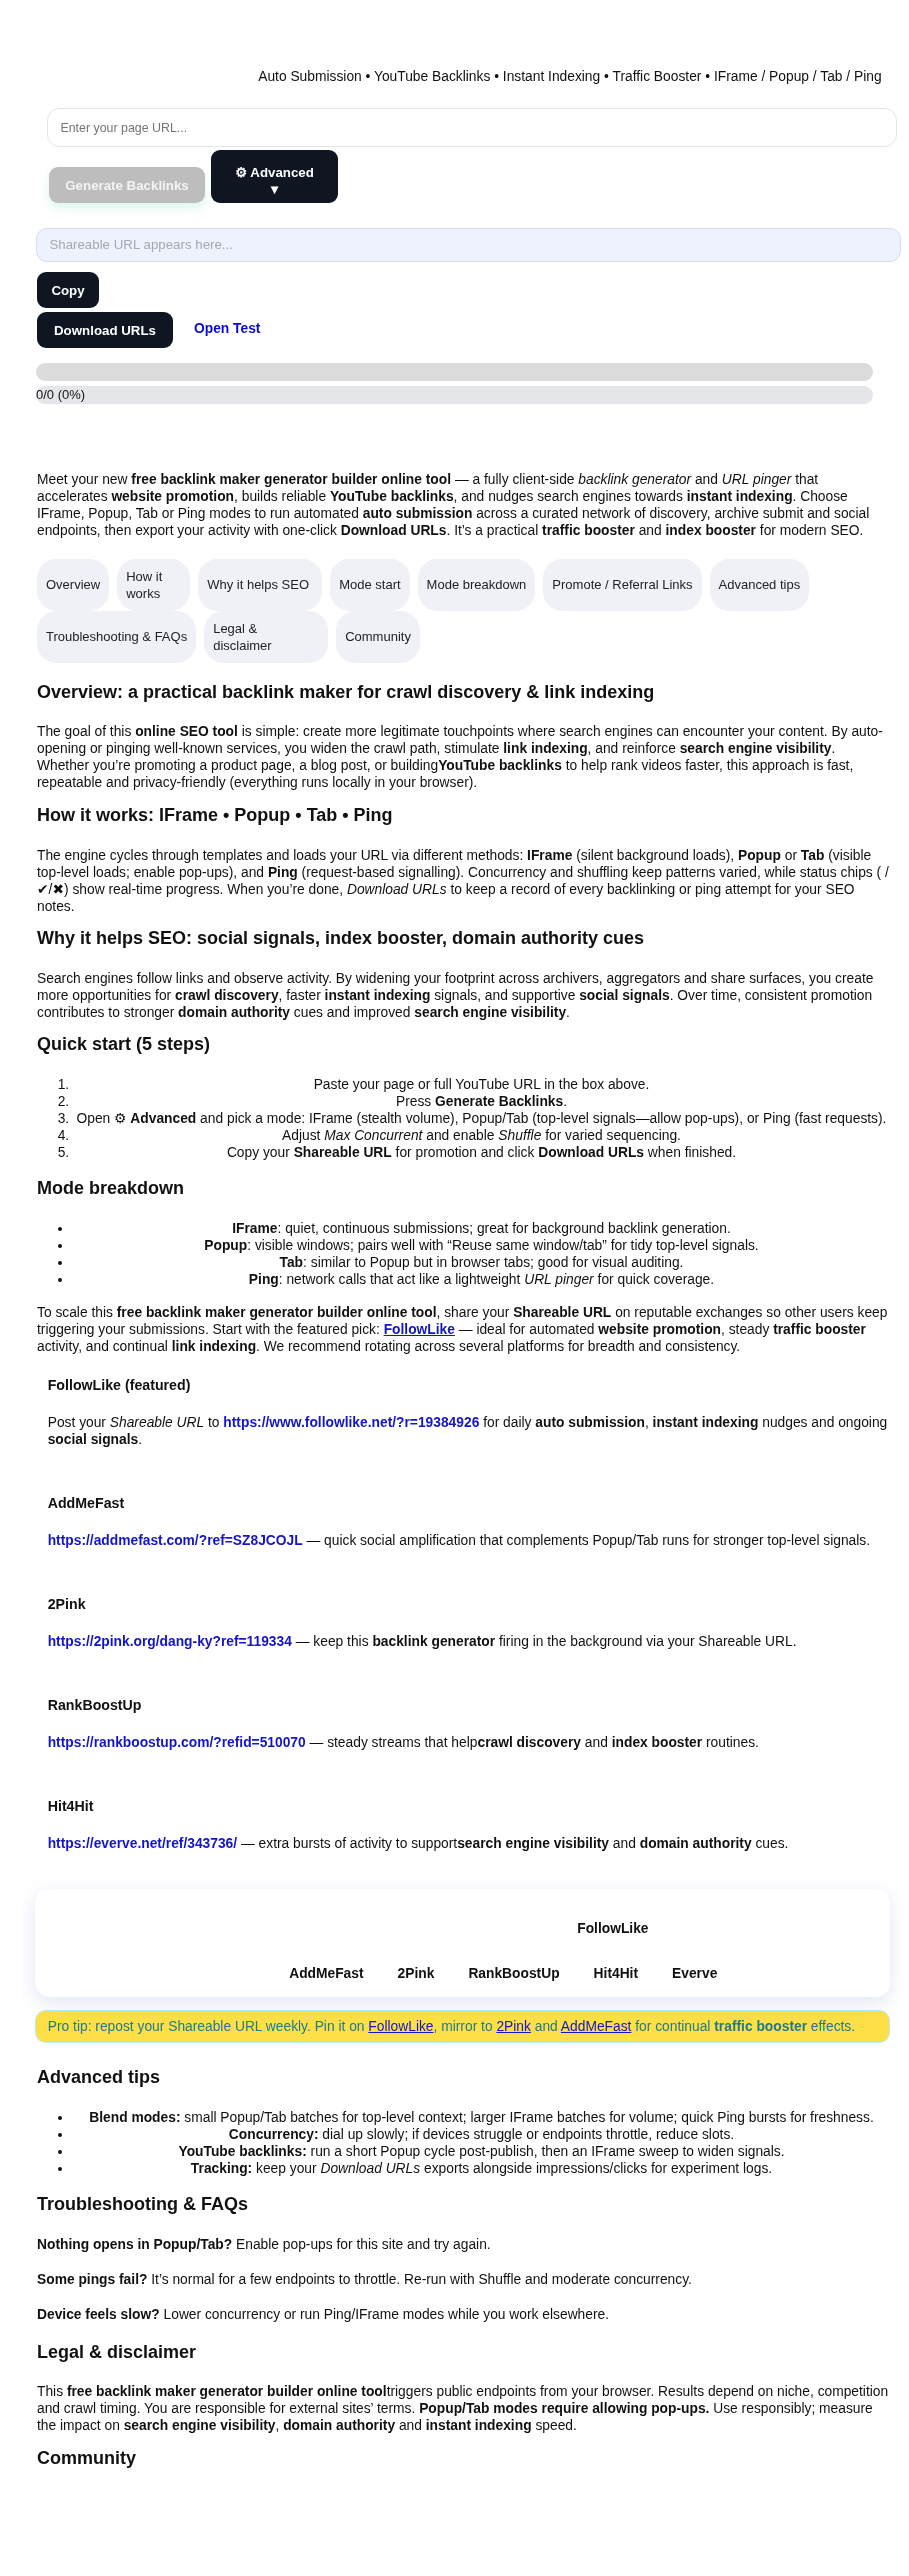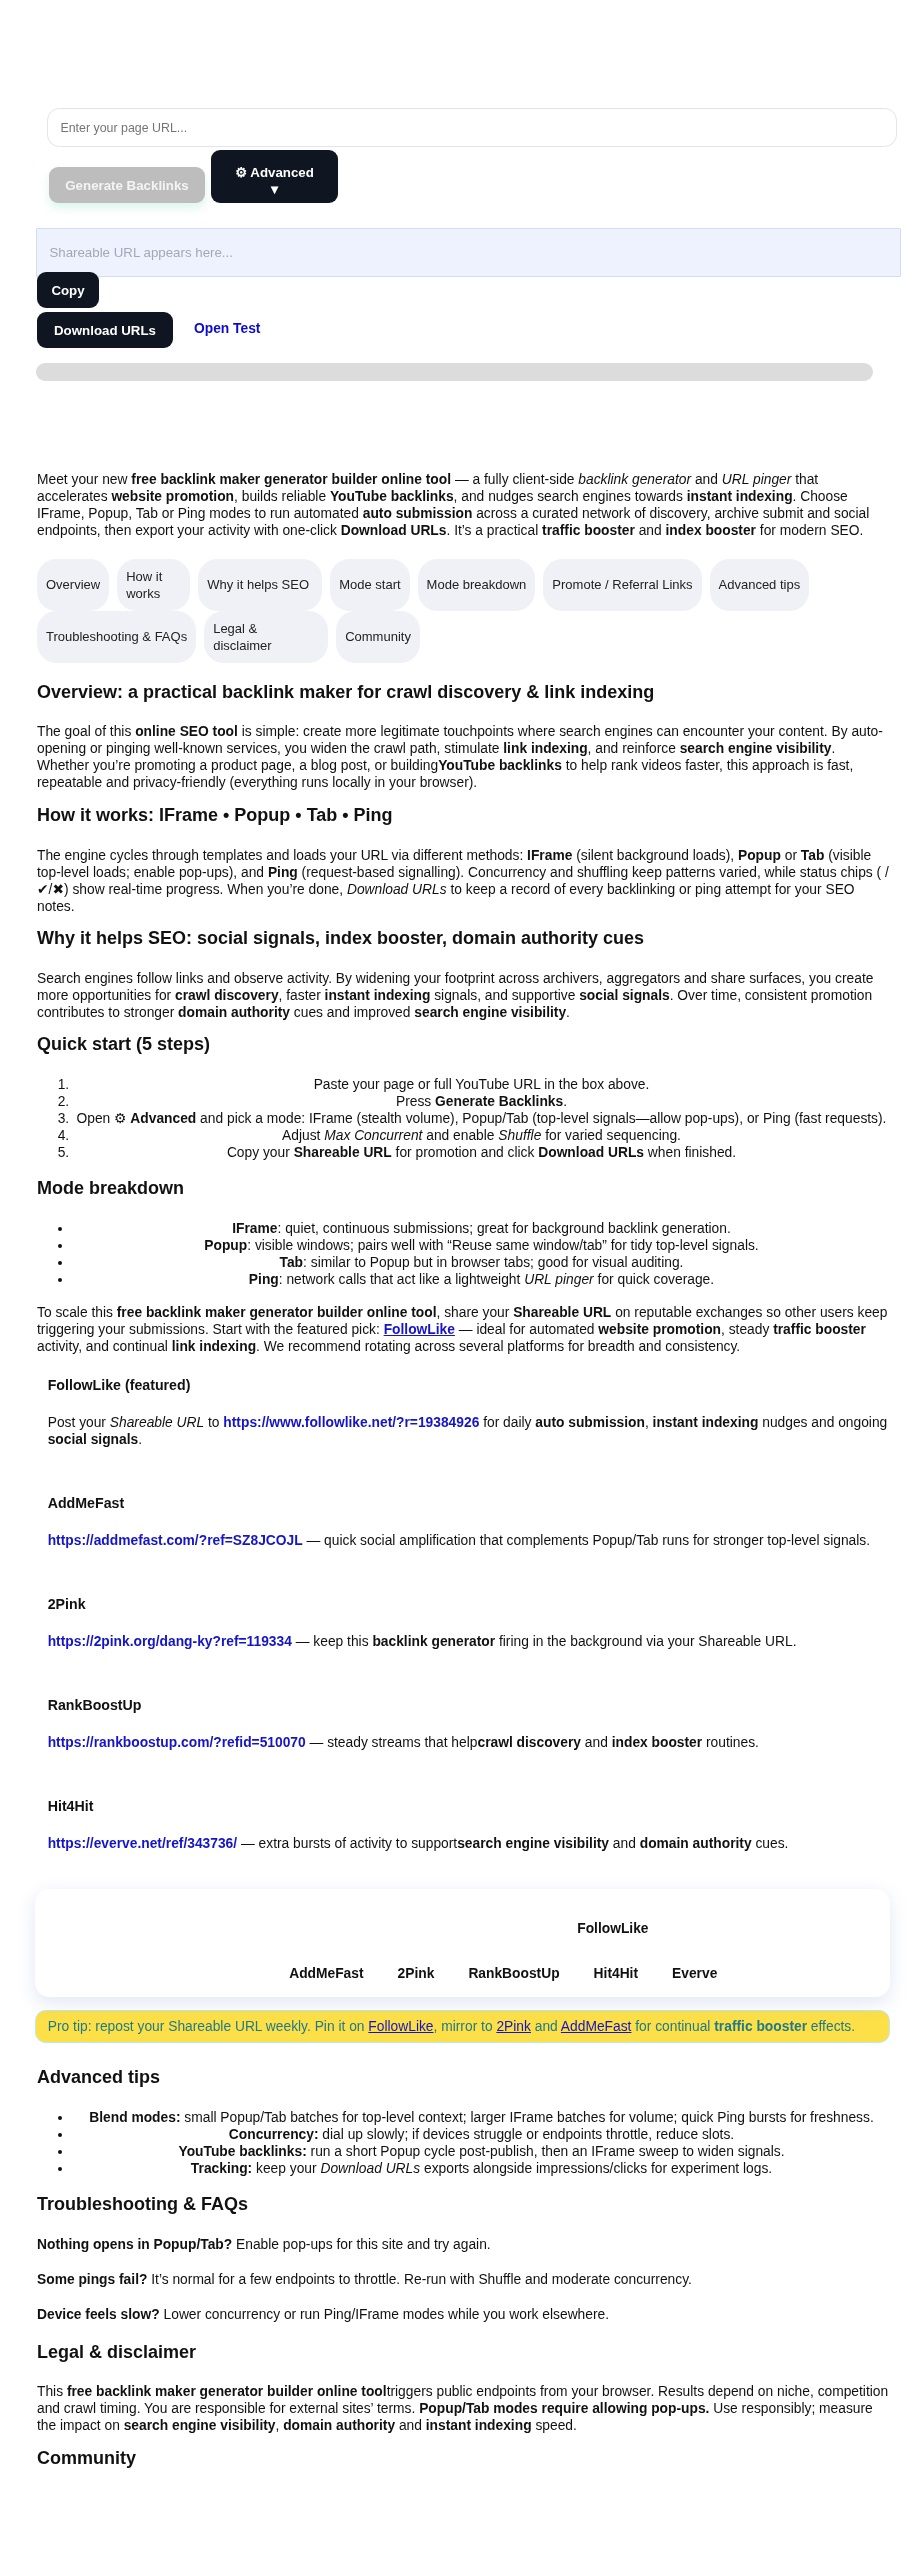--- a/index.html
+++ b/index.html
@@ -29,22 +29,22 @@
     box-shadow: 0 5.3px 9px rgba(120, 220, 190, 0.25);
     border: none; font-family: "Liberation Sans", sans-serif;
   }
   .btn-advanced {
     position: absolute; left: 211px; top: 150px; width: 127px; height: 53px;
     background: #0f1521; color: #fff; border-radius: 9px;
     font-weight: bold; font-size: 13.3px; text-align: center; line-height: 17px;
     padding-top: 9px; border: none; font-family: "Liberation Sans", sans-serif;
   }
   .share-input {
-    position: absolute; left: 36px; top: 228px; width: 865px; height: 49px;
-    background: #eef2fe; border: 0.9px solid #d5dbf2; border-radius: 1px;
+    position: absolute; left: 36px; top: 228px; width: 865px; height: 34px;
+    background: #eef2fe; border: 0.9px solid #d5dbf2; border-radius: 11px;
     padding: 0 12.4px; font-size: 13.3px; color: #a4a8b6; display: flex; align-items: center;
   }
   .btn-dark {
     position: absolute; background: #0f1521; color: #fff; border-radius: 9px;
     font-weight: bold; font-size: 13.3px; display: flex; align-items: center; justify-content: center;
     border: none; font-family: "Liberation Sans", sans-serif;
   }
   .btn-copy { left: 37px; top: 272px; width: 62px; height: 36px; }
   .btn-download { left: 37px; top: 312px; width: 136px; height: 36px; }
   .open-test {
@@ -88,20 +88,21 @@
     width: 855px; margin-left: -1.8px; background: #fde047; border: 0.9px solid #b7eaf2; border-radius: 10.7px;
     padding: 7.1px 11.6px; color: #1f7a8c; font-size: 13.8px; line-height: 17px; margin-bottom: 23px;
   }
   .tip a { color: #1414c8; text-decoration: underline; font-weight: normal; }
   .faq p { margin-bottom: 18px; }
 </style>
 </head>
 <body>
 
 <div class="wrap">
+  <div class="tagline">Auto Submission • YouTube Backlinks • Instant Indexing • Traffic Booster • IFrame / Popup / Tab / Ping</div>
 
   <input class="url-input" type="text" placeholder="Enter your page URL..." style="">
 
   <button class="btn-generate">Generate Backlinks</button>
 
   <button class="btn-advanced">
     <span>⚙ Advanced</span><br>
     <span>▼</span>
   </button>
 
@@ -109,20 +110,21 @@
     <span>Shareable URL appears here...</span>
   </div>
 
   <button class="btn-dark btn-copy">Copy</button>
   <button class="btn-dark btn-download">Download URLs</button>
   <a class="open-test" href="#">Open Test</a>
 
   <div class="progress-track">
     <div class="progress-fill" id="progress-fill" style="width: 0%;"></div>
   </div>
+  <div class="progress-label">0/0 (0%)</div>
 
   <div class="content">
     <p class="intro">Meet your new <strong>free backlink maker generator builder online tool</strong> — a fully client-side <em>backlink generator</em> and <em>URL pinger</em> that accelerates <strong>website promotion</strong>, builds reliable <strong>YouTube backlinks</strong>, and nudges search engines towards <strong>instant indexing</strong>. Choose IFrame, Popup, Tab or Ping modes to run automated  <strong>auto submission</strong> across a curated network of discovery, archive submit and social endpoints, then export your activity with one-click <strong>Download URLs</strong>. It’s a practical <strong>traffic booster</strong> and <strong>index booster</strong> for modern SEO.</p>
 
     <nav class="chips" id="toc">
         <a href="#" class="chip" style="text-decoration: none;">Overview</a>
         <a href="#" class="chip" style="text-decoration: none; width: 73px;">How it works</a>
         <a href="#" class="chip" style="text-decoration: none; width: 124px;">Why it helps SEO</a>
         <a href="#" class="chip" style="text-decoration: none;">Mode start</a>
         <a href="#" class="chip wide" style="text-decoration: none;">Mode breakdown</a>

